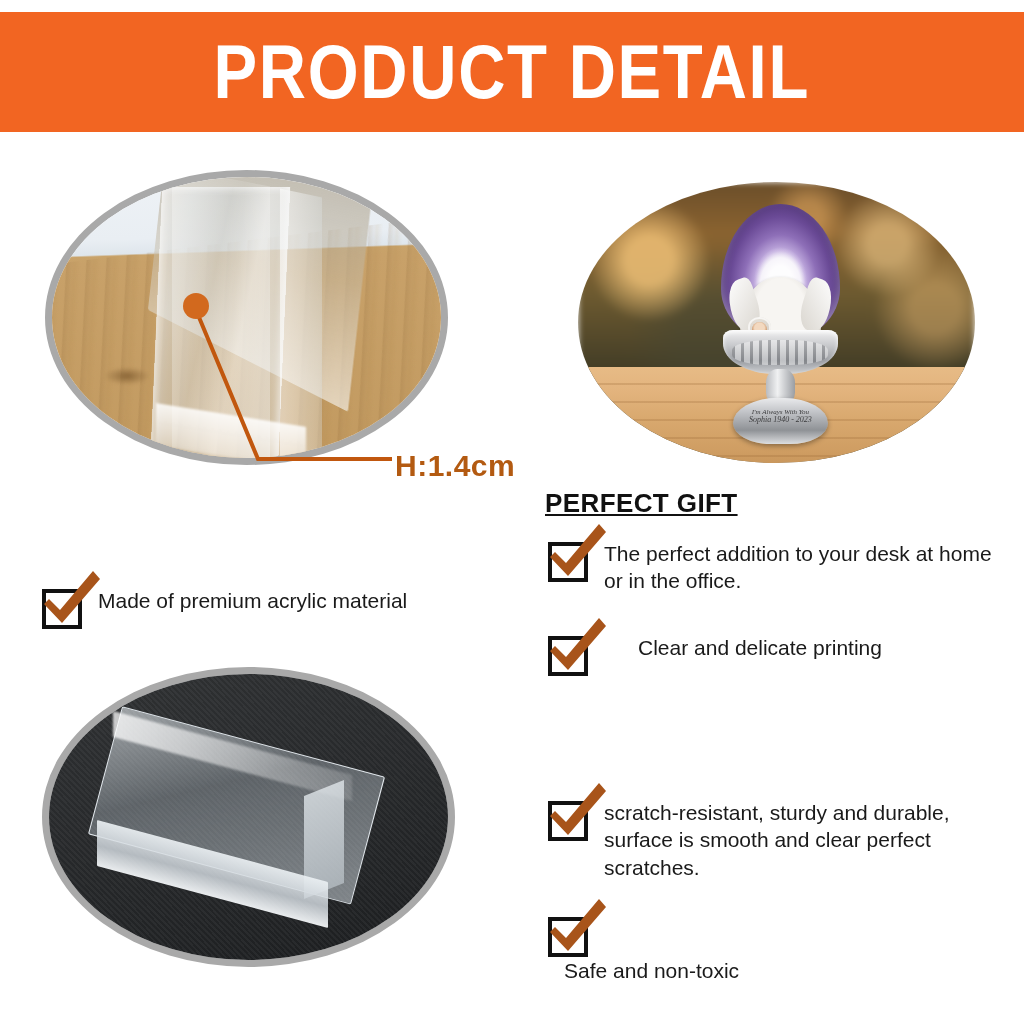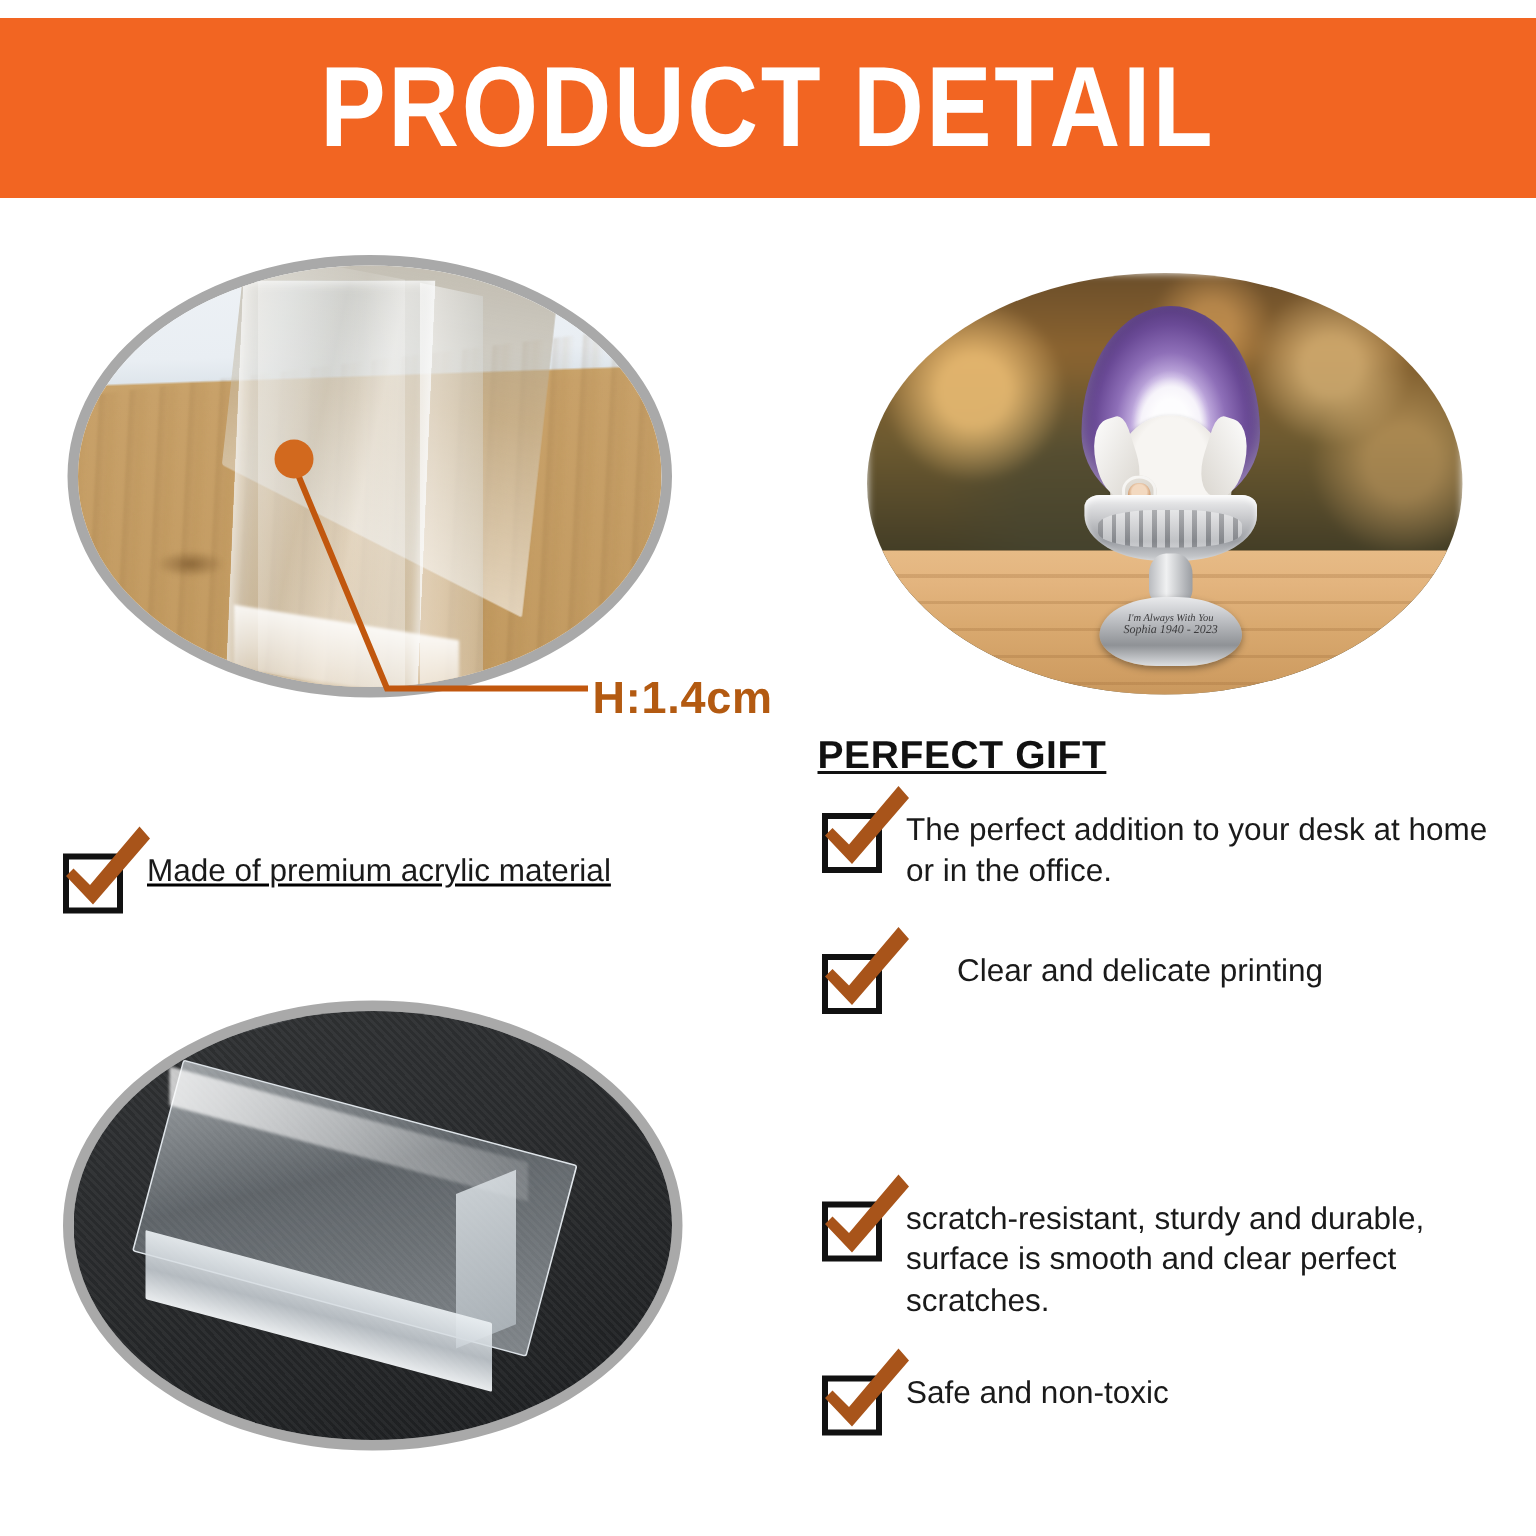--- a/index.html
+++ b/index.html
@@ -248,26 +248,26 @@
   .checkbox {
     position: relative; width: 40px; height: 40px; flex: 0 0 40px;
     border: 4px solid #111; background: #fff; margin-top: 2px;
   }
   .checkbox svg { position: absolute; left: -3px; top: -20px; width: 58px; height: 58px; overflow: visible; }
   .feature-text {
     margin-left: 16px; font-size: 21px; color: #1a1a1a; line-height: 1.30;
     font-family: "Liberation Sans", sans-serif;
   }
 
-  #feat-acrylic-0 { left: 42px; top: 555px; width: 470px; text-decoration: underline; }
+  #feat-acrylic-0 { left: 42px; top: 575px; width: 470px; }
   #feat-gift-0 { left: 548px; top: 528px; width: 460px; }
   #feat-gift-1 { left: 548px; top: 622px; width: 460px; gap: 34px; }
   #feat-gift-2 { left: 548px; top: 705px; width: 460px; }
   #feat-gift-3 { left: 548px; top: 787px; width: 470px; }
-  #feat-gift-4 { left: 548px; top: 903px; width: 460px; }
+  #feat-gift-4 { left: 548px; top: 903px; width: 460px; flex-direction: column; }
 </style>
 </head>
 <body>
 
 <div class="page">
 
   <div class="banner">
     <div class="banner-title">PRODUCT DETAIL</div>
   </div>
 

